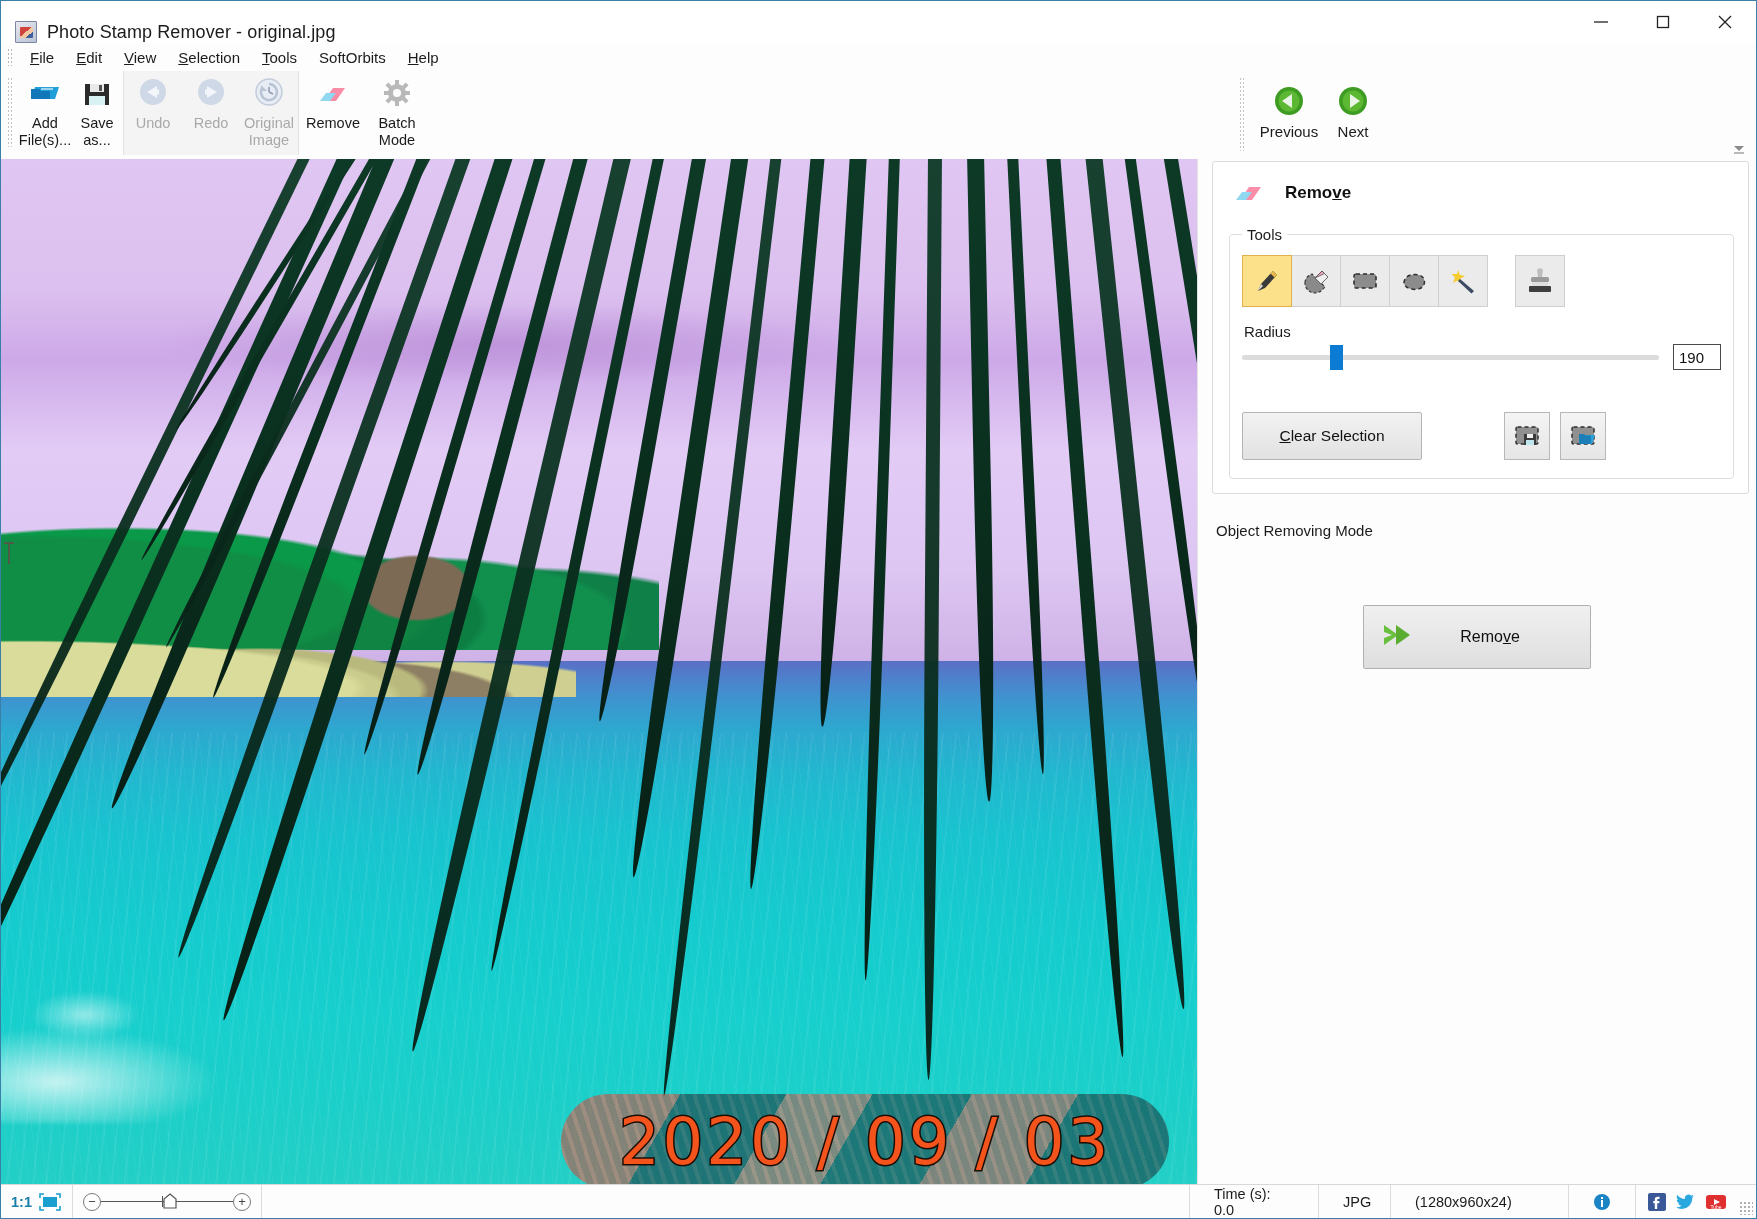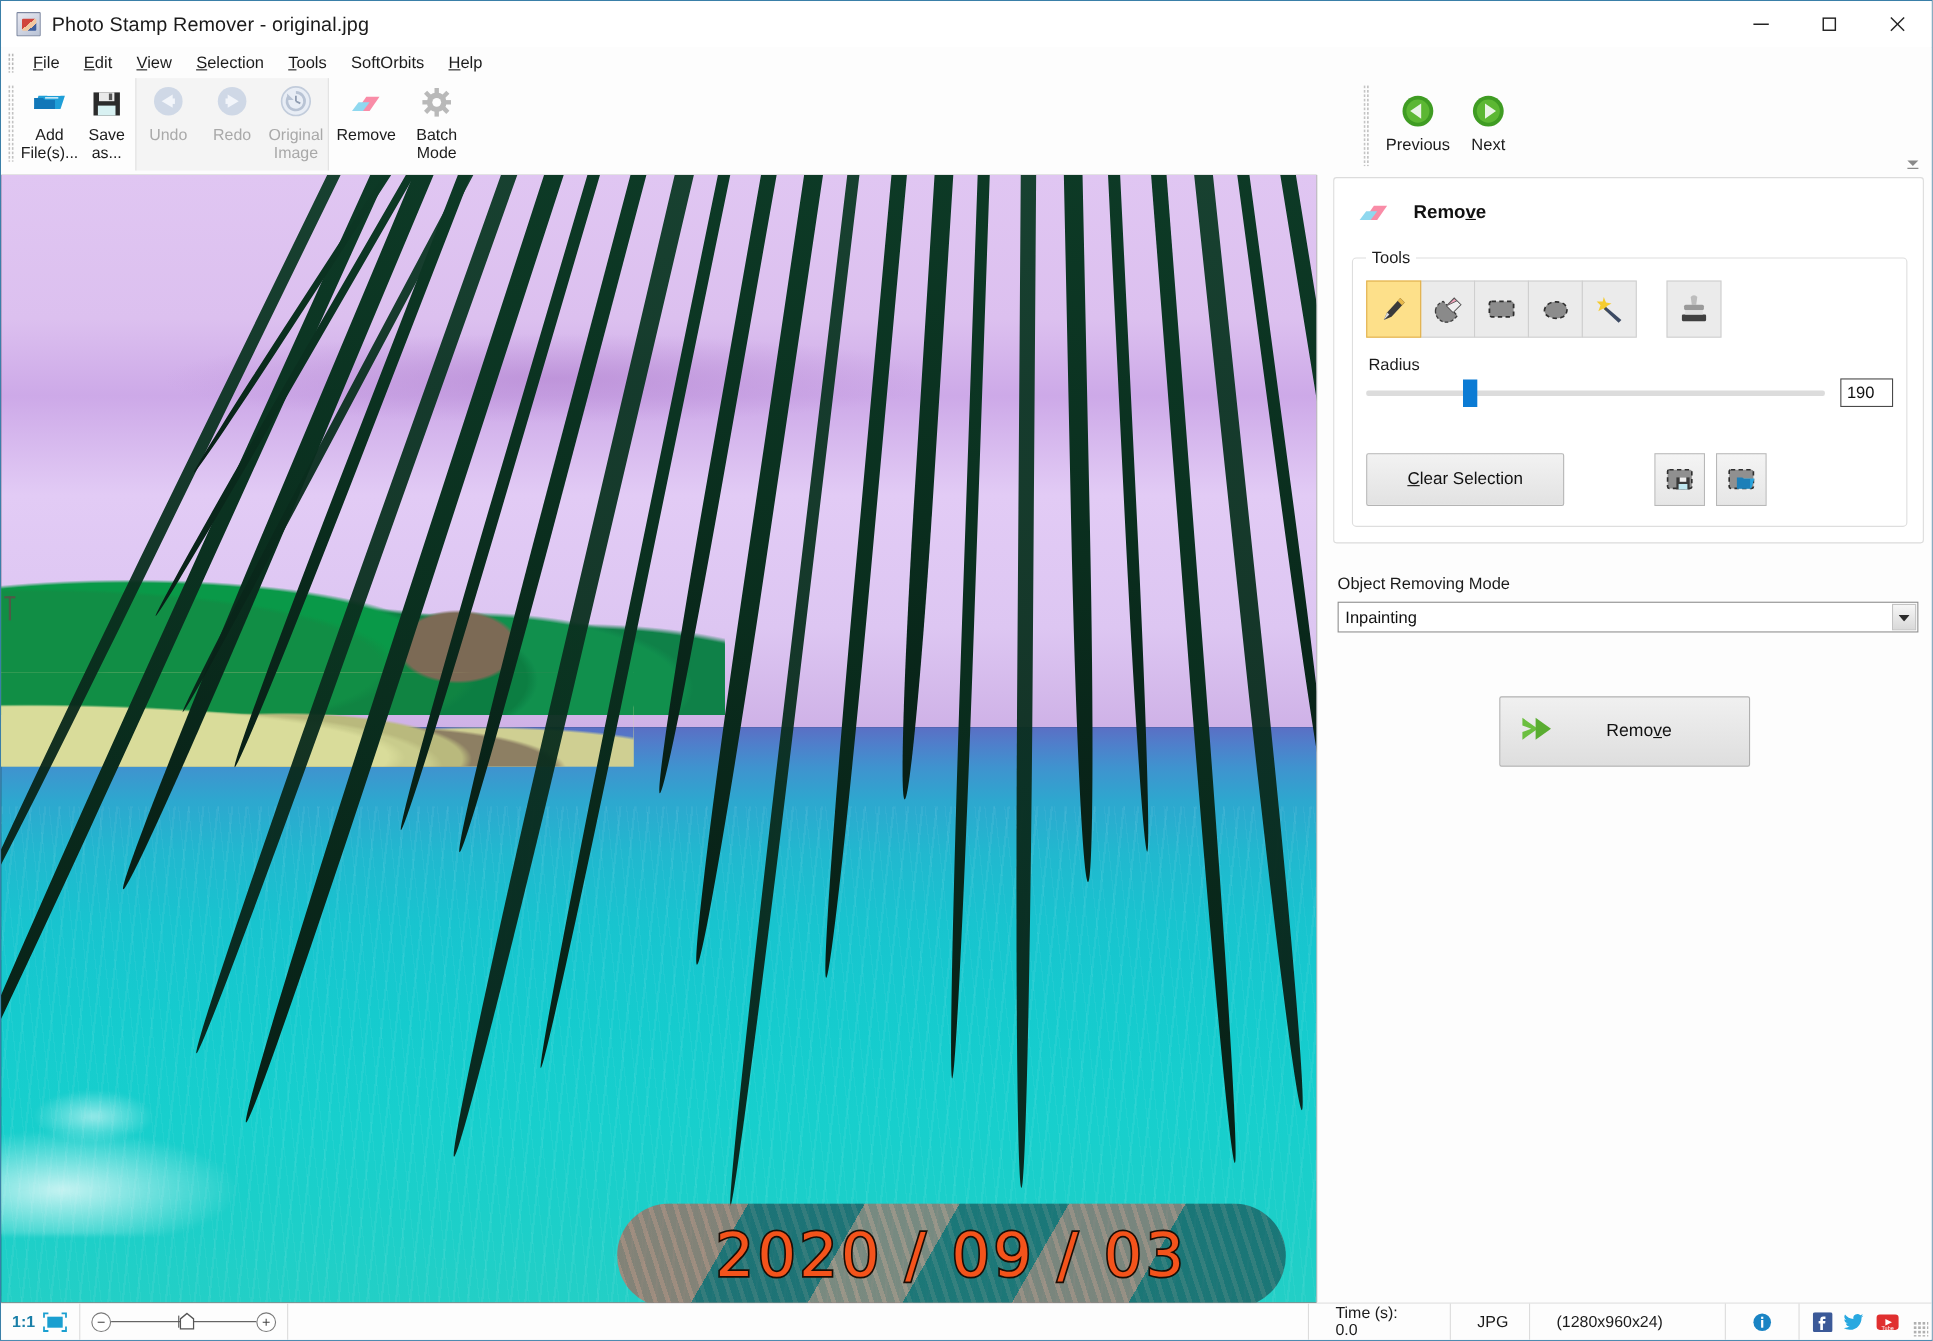--- a/index.html
+++ b/index.html
@@ -13,21 +13,21 @@
     position: relative;
     width: 1757px; height: 1219px;
     border: 1px solid #3a7fa8;
     background: #fdfdfd;
     display: flex; flex-direction: column;
   }
 
   
   .titlebar {
     height: 42px; flex: 0 0 42px;
-    display: flex; align-items: center;
+    display: flex; align-items: flex-end;
     background: #ffffff;
     position: relative;
   }
   .title-icon {
     width: 22px; height: 22px; margin-left: 14px; margin-right: 10px;
     background: linear-gradient(145deg,#e8e8f0,#b9c3d6);
     border: 1px solid #7b86a0; border-radius: 1px;
     position: relative; flex: 0 0 22px;
   }
   .title-icon::after {
@@ -201,21 +201,21 @@
     background:
       linear-gradient(120deg, rgba(214,96,80,.55) 0 18%, rgba(30,80,86,.62) 18% 34%,
         rgba(212,104,88,.5) 34% 47%, rgba(28,84,88,.6) 47% 62%,
         rgba(206,98,86,.52) 62% 78%, rgba(26,82,86,.6) 78% 100%),
       repeating-linear-gradient(72deg, rgba(255,160,140,.25) 0 4px, rgba(20,70,76,.25) 4px 11px);
     display: flex; align-items: center; justify-content: center;
     overflow: hidden;
   }
   .wm-text {
     font-family: "DejaVu Sans", sans-serif;
-    font-size: 55px; font-weight: 400; letter-spacing: 3px;
+    font-size: 64px; font-weight: 400; letter-spacing: 3px;
     color: #f4531b;
     -webkit-text-stroke: 3px #1a0d06;
     paint-order: stroke fill;
     white-space: nowrap;
     line-height: 1;
   }
 
   
   .toolbox {
     flex: 1 1 auto; background: #fdfdfd; position: relative;
@@ -624,28 +624,20 @@
                 <rect x="3" y="5" width="22" height="17" rx="1.5" fill="#909090" stroke="#2e2e2e" stroke-width="1.5" stroke-dasharray="4 3"></rect>
                 <path d="M10 22 L13 13 L26 13 L23 22 Z" fill="#29a3dc"></path>
                 <path d="M10 22 L10 12 L15 12 L16.5 13.5 L22 13.5 L22 22 Z" fill="#1d7fb8"></path>
               </svg>
             </div>
           </div>
         </fieldset>
       </div>
 
       <div class="mode-lbl">Object Removing Mode</div>
-      <div class="mode-select">
-        <span>Inpainting</span>
-        <span class="mode-arrow">
-          <svg width="10" height="7" viewBox="0 0 10 7">
-              <path d="M0 1 L10 1 L5 7 Z" fill="#2b2b2b"></path>
-            </svg>
-        </span>
-      </div>
 
       <div class="remove-btn">
         <span class="arrow">
           <svg width="42" height="32" viewBox="0 0 42 32">
             <path d="M4 6 L18 16 L4 26 L4 19 L12 16 L4 13 Z" fill="#6bbf3f"></path>
             <path d="M16 6 L30 16 L16 26 Z" fill="#5aad31"></path>
           </svg>
         </span>
         <span class="lbl">Remo<u>v</u>e</span>
       </div>

